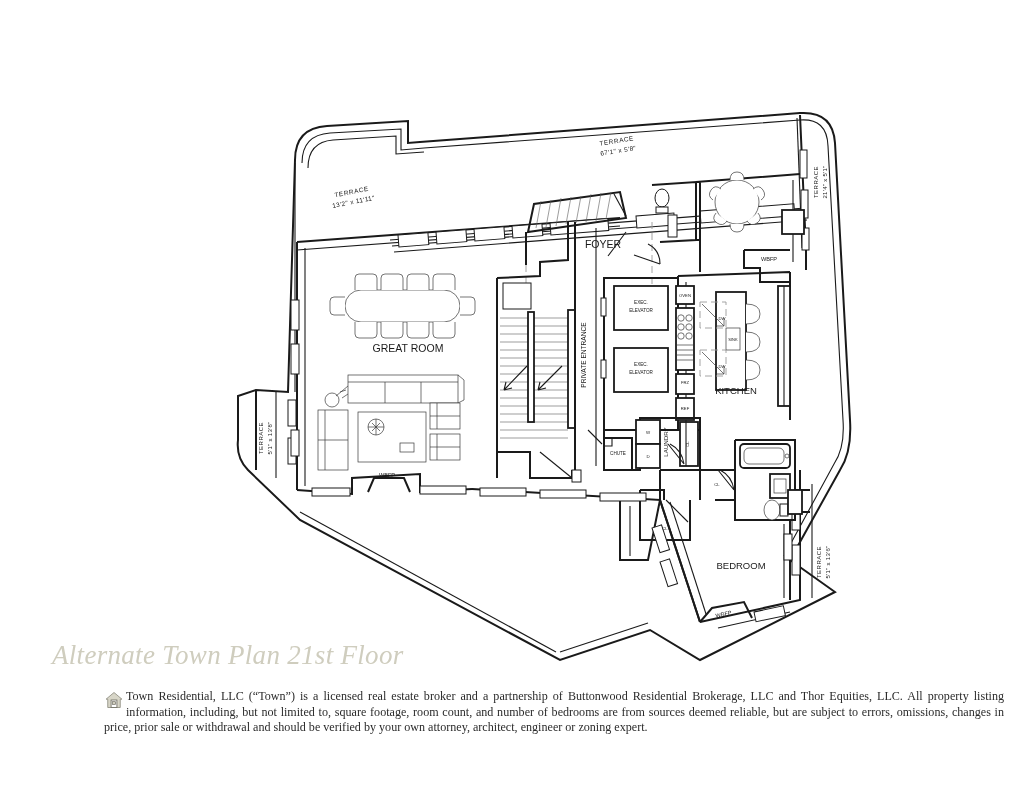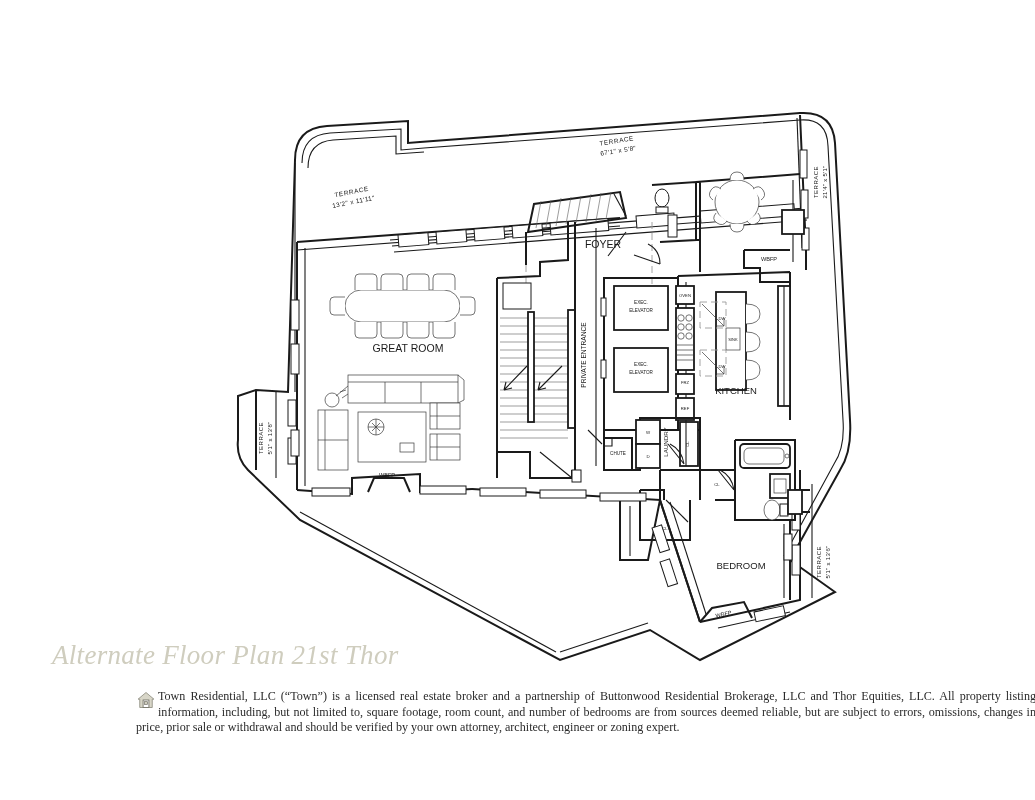--- a/index.html
+++ b/index.html
@@ -42,21 +42,20 @@
   #disclaimer {
     position: absolute;
     left: 104px;
     top: 689px;
     width: 900px;
     font-family: "Liberation Serif", serif;
     font-size: 12.1px;
     line-height: 15.6px;
     color: #2b2b2b;
     text-align: justify;
-    margin-left: 32px;
   }
   #disclaimer .logo {
     float: left;
     width: 20px;
     height: 20px;
     margin-right: 2px;
     margin-top: 1px;
   }
   #disclaimer p {
     margin: 0;
@@ -473,21 +472,21 @@
         <text class="txt" x="265" y="445" font-size="6.0" text-anchor="middle" letter-spacing="0.3">5'1" x 13'8"</text>
       </g>
 
       <g transform="rotate(-90 823 562)">
         <text class="txt" x="823" y="560" font-size="6.0" text-anchor="middle" letter-spacing="0.5">TERRACE</text>
         <text class="txt" x="823" y="569" font-size="6.0" text-anchor="middle" letter-spacing="0.3">5'1" x 13'6"</text>
       </g>
     </g>
   </svg>
 
-  <div class="plan-title">Alternate Floor Plan 21st Thor</div>
+  <div class="plan-title">Alternate Town Plan 21st Floor</div>
 
   <div id="disclaimer">
     <svg class="logo" viewBox="0 0 24 24">
       <path d="M12 3 L2.5 11 L4.5 11 L4.5 21 L19.5 21 L19.5 11 L21.5 11 Z" fill="#d8d6c8" stroke="#8d8b7e" stroke-width="1"></path>
       <rect x="8.5" y="12" width="7" height="9" fill="#ffffff" stroke="#6d6b60" stroke-width="1"></rect>
       <rect x="10.2" y="14" width="3.6" height="3.2" fill="#cfcdbe" stroke="#6d6b60" stroke-width="0.8"></rect>
     </svg>
     <p>Town Residential, LLC (“Town”) is a licensed real estate broker and a partnership of Buttonwood Residential Brokerage, LLC and Thor Equities, LLC. All property listing information, including, but not limited to, square footage, room count, and number of bedrooms are from sources deemed reliable, but are subject to errors, omissions, changes in price, prior sale or withdrawal and should be verified by your own attorney, architect, engineer or zoning expert.</p>
   </div>
 

